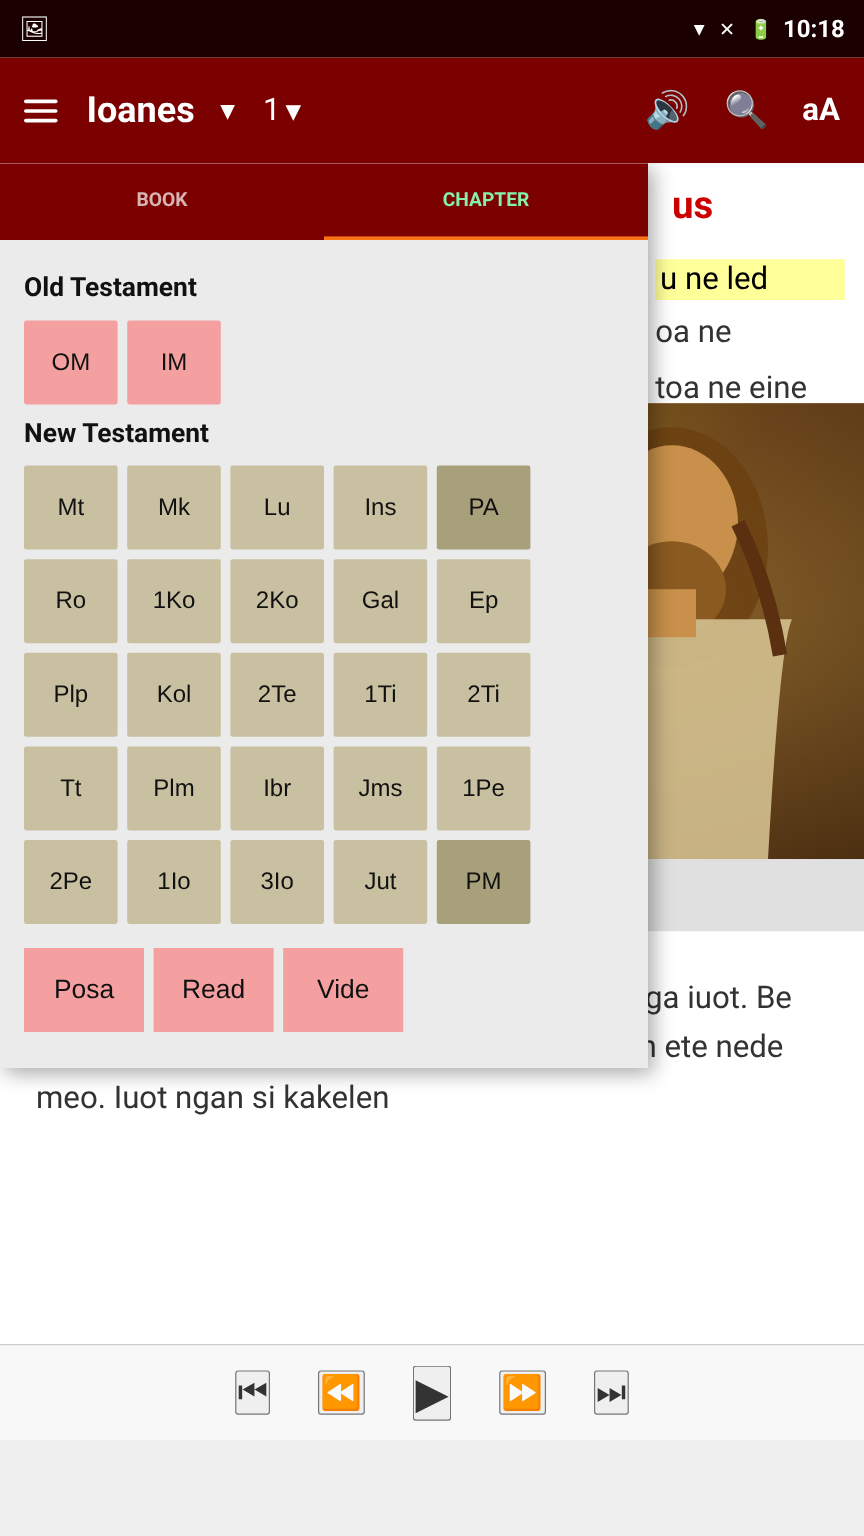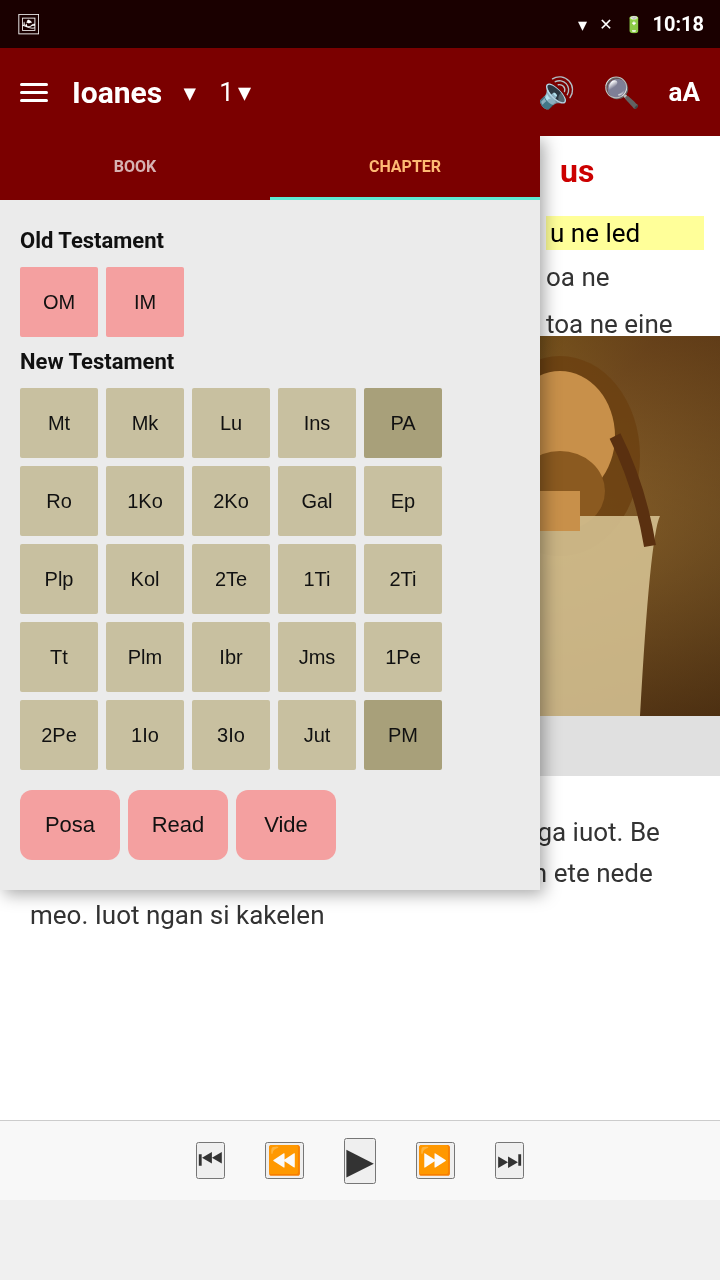--- a/index.html
+++ b/index.html
@@ -199,22 +199,22 @@
       display: flex;
       align-items: center;
       justify-content: center;
       font-size: 16px;
       font-weight: bold;
       color: rgba(255,255,255,0.7);
       cursor: pointer;
       border-bottom: 3px solid transparent;
     }
     .tab-item.active {
-      color: #fdba74;
-      border-bottom: 3px solid #5eead4;
+      color: #86efac;
+      border-bottom: 3px solid #f97316;
     }
 
     
     .dropdown-content {
       padding: 20px 20px 30px;
       background: #ebebeb;
     }
 
     .section-title {
       font-size: 22px;
@@ -263,21 +263,21 @@
       margin-top: 20px;
     }
     .action-btn {
       width: 100px;
       height: 70px;
       display: flex;
       align-items: center;
       justify-content: center;
       font-size: 22px;
       font-weight: 500;
-      border-radius: 12px;
+      border-radius: 0;
       cursor: pointer;
       border: none;
       background: #f4a0a0;
       color: #111;
     }
   </style>
 </head>
 <body>
 
 <div class="status-bar">

